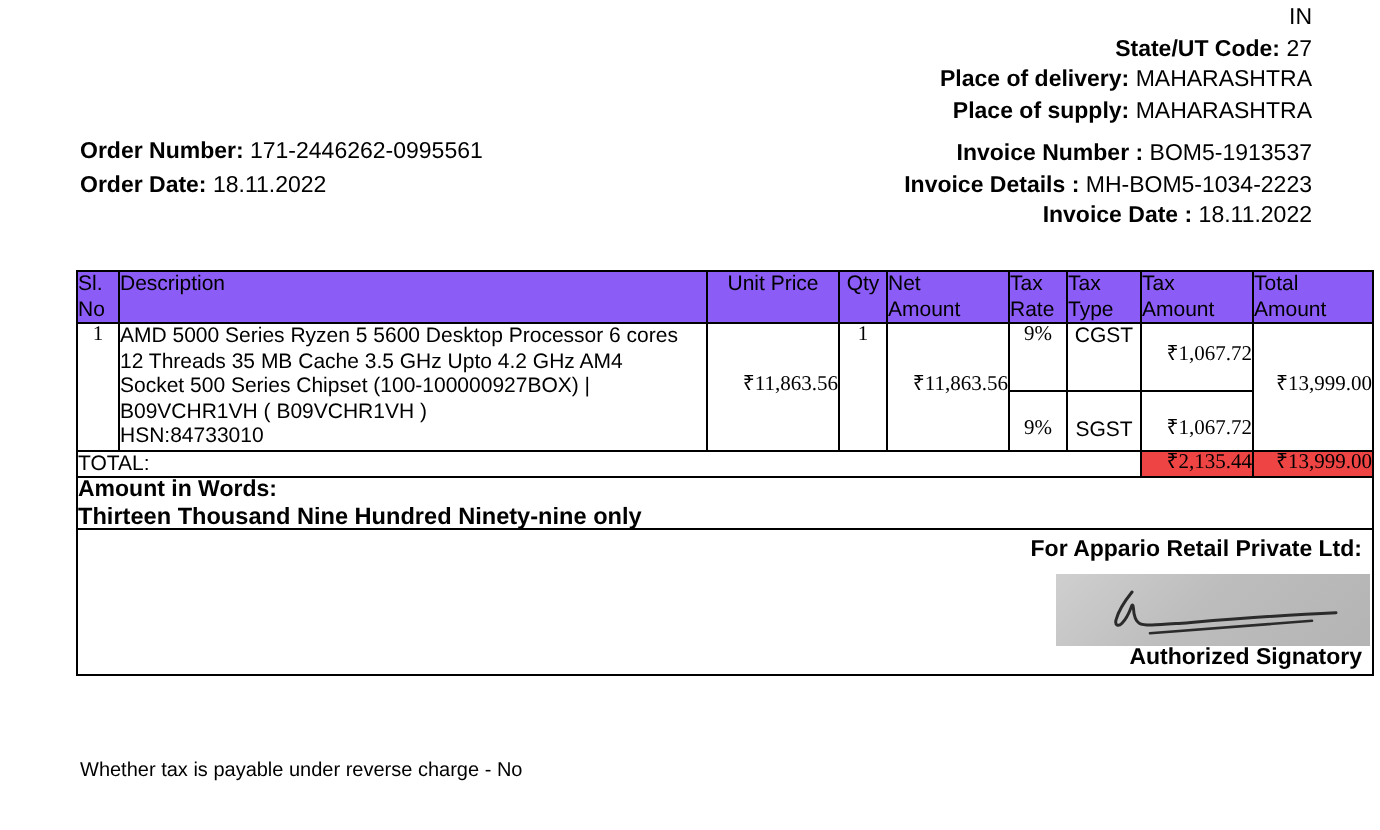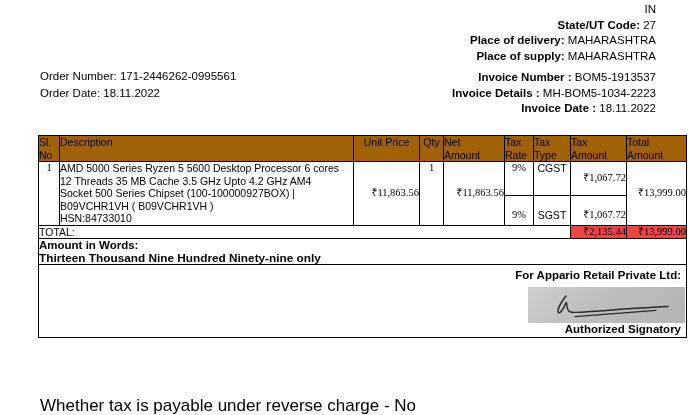--- a/index.html
+++ b/index.html
@@ -35,21 +35,21 @@
   .hdr-right .country { font-weight: normal; font-size: 11.5px; }
   .hdr-gap { height: 6px; }
 
   .hdr-left {
     position: absolute;
     left: 40px;
     top: 68px;
     line-height: 17px;
   }
   .hdr-left .ln { font-size: 11.5px; white-space: nowrap; }
-  .hdr-left .lbl { font-weight: normal; }
+  .hdr-left .lbl { font-weight: bold; }
   .hdr-left .plain { font-weight: normal; margin-top: 12px; }
 
   
   .tbl-wrap {
     position: absolute;
     left: 38px;
     top: 135px;
     width: 618px;
   }
   table.inv {
@@ -60,21 +60,21 @@
   table.inv td, table.inv th {
     border: 1px solid #000000;
     padding: 0;
     vertical-align: top;
     font-weight: normal;
     font-size: 10.5px;
     line-height: 12.5px;
   }
   
   .hcell {
-    background: #a16207;
+    background: #8b5cf6;
     font-weight: bold;
     font-size: 10.5px;
     line-height: 11.5px;
     padding: 3px 2px 3px 3px;
     vertical-align: middle;
     text-align: left;
     margin-top: 38px;
   }
   .hcell.ctr { text-align: center; }
 
@@ -177,23 +177,22 @@
     font-weight: bold;
     font-size: 11.5px;
     white-space: nowrap;
   }
 
   
   .footer {
     position: absolute;
     left: 40px;
     top: 380px;
-    font-size: 17px;
-    white-space: nowrap;
-    margin-top: 16px;
+    font-size: 10px;
+    white-space: nowrap;
   }
 </style>
 </head>
 <body>
 
 <div class="page">
 
   <div class="hdr-right">
     <div class="ln country">IN</div>
     <div class="ln">

